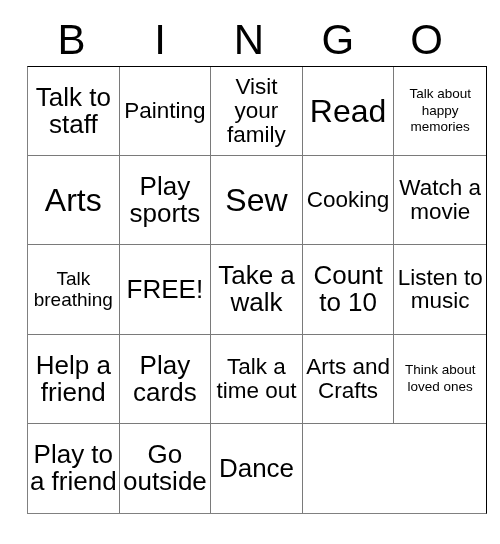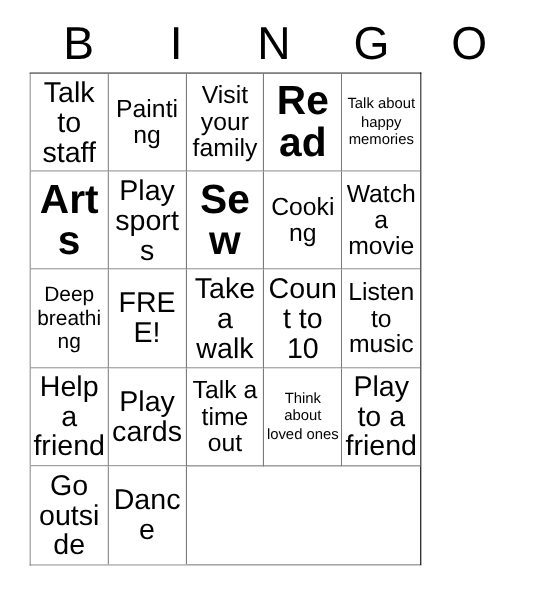--- a/index.html
+++ b/index.html
@@ -41,21 +41,21 @@
     font-weight: 400;
     color: #000000;
     letter-spacing: 0;
   }
 
   
   #bingo-grid {
     position: absolute;
     left: 27px;
     top: 66px;
-    width: 356px;
+    width: 460px;
     height: 448px;
     display: grid;
     grid-template-columns: repeat(5, 1fr);
     grid-template-rows: repeat(5, 1fr);
     border-top: 1px solid #000000;
     border-right: 1px solid #000000;
     border-bottom: 1px solid #808080;
     border-left: 1px solid #808080;
     box-sizing: border-box;
     background: #ffffff;
@@ -83,21 +83,21 @@
     line-height: 1.04;
     color: #000000;
     word-wrap: break-word;
   }
 
   
   .fs-xs   { font-size: 13.5px; line-height: 1.22; }
   .fs-sm   { font-size: 19px;  line-height: 1.12; }
   .fs-md   { font-size: 22.5px; line-height: 1.06; }
   .fs-lg   { font-size: 26px;  line-height: 1.04; }
-  .fs-xl   { font-size: 37px;  line-height: 1.02; font-weight: bold; }
+  .fs-xl   { font-size: 32px;  line-height: 1.02; }
 </style>
 </head>
 <body>
 
 <div id="bingo-card">
 
   <div id="bingo-header">
     <div class="header-letter">B</div>
     <div class="header-letter">I</div>
     <div class="header-letter">N</div>
@@ -133,21 +133,21 @@
         <span class="cell-text fs-xl">Sew</span>
       </div>
     <div class="bingo-cell">
         <span class="cell-text fs-md">Cooking</span>
       </div>
     <div class="bingo-cell">
         <span class="cell-text fs-md">Watch a movie</span>
       </div>
 
     <div class="bingo-cell">
-        <span class="cell-text fs-sm">Deep breathing</span>
+        <span class="cell-text fs-sm">Talk breathing</span>
       </div>
     <div class="bingo-cell">
         <span class="cell-text fs-lg">FREE!</span>
       </div>
     <div class="bingo-cell">
         <span class="cell-text fs-lg">Take a walk</span>
       </div>
     <div class="bingo-cell">
         <span class="cell-text fs-lg">Count to 10</span>
       </div>
@@ -157,20 +157,23 @@
 
     <div class="bingo-cell">
         <span class="cell-text fs-lg">Help a friend</span>
       </div>
     <div class="bingo-cell">
         <span class="cell-text fs-lg">Play cards</span>
       </div>
     <div class="bingo-cell">
         <span class="cell-text fs-md">Talk a time out</span>
       </div>
+    <div class="bingo-cell">
+        <span class="cell-text fs-md">Arts and Crafts</span>
+      </div>
 
     <div class="bingo-cell">
         <span class="cell-text fs-xs">Think about loved ones</span>
       </div>
     <div class="bingo-cell">
         <span class="cell-text fs-lg">Play to a friend</span>
       </div>
     <div class="bingo-cell">
         <span class="cell-text fs-lg">Go outside</span>
       </div>

